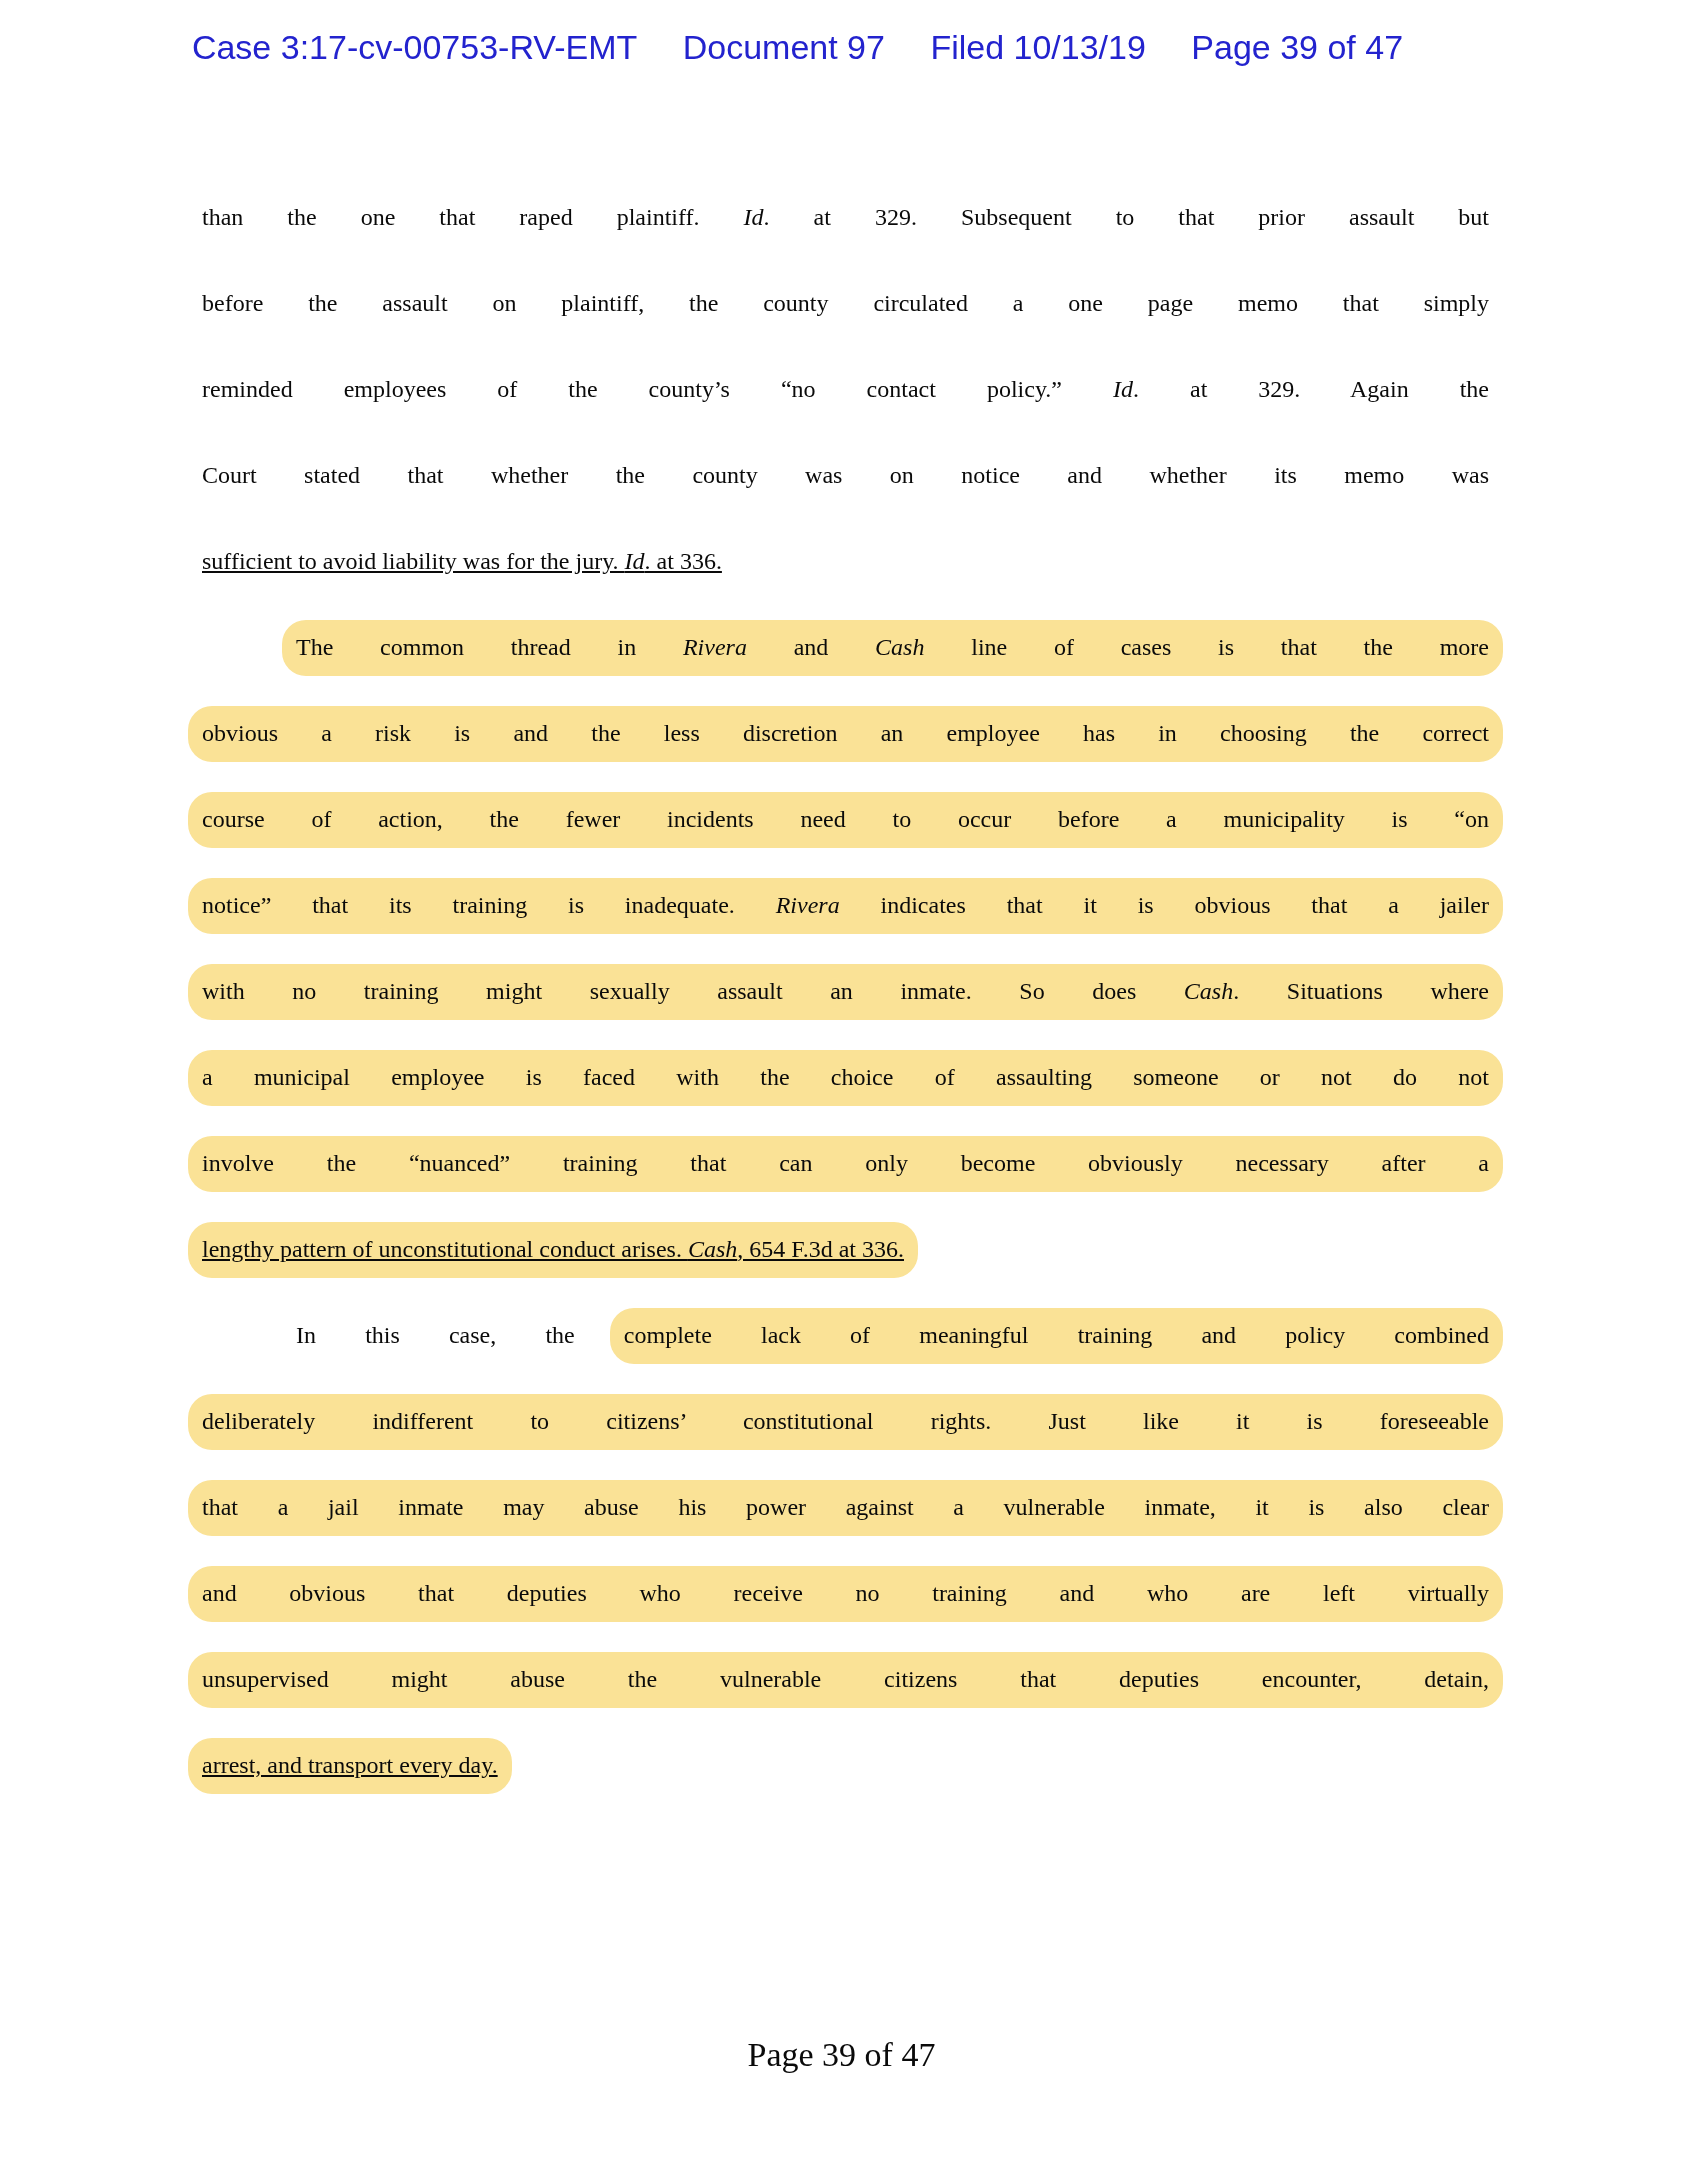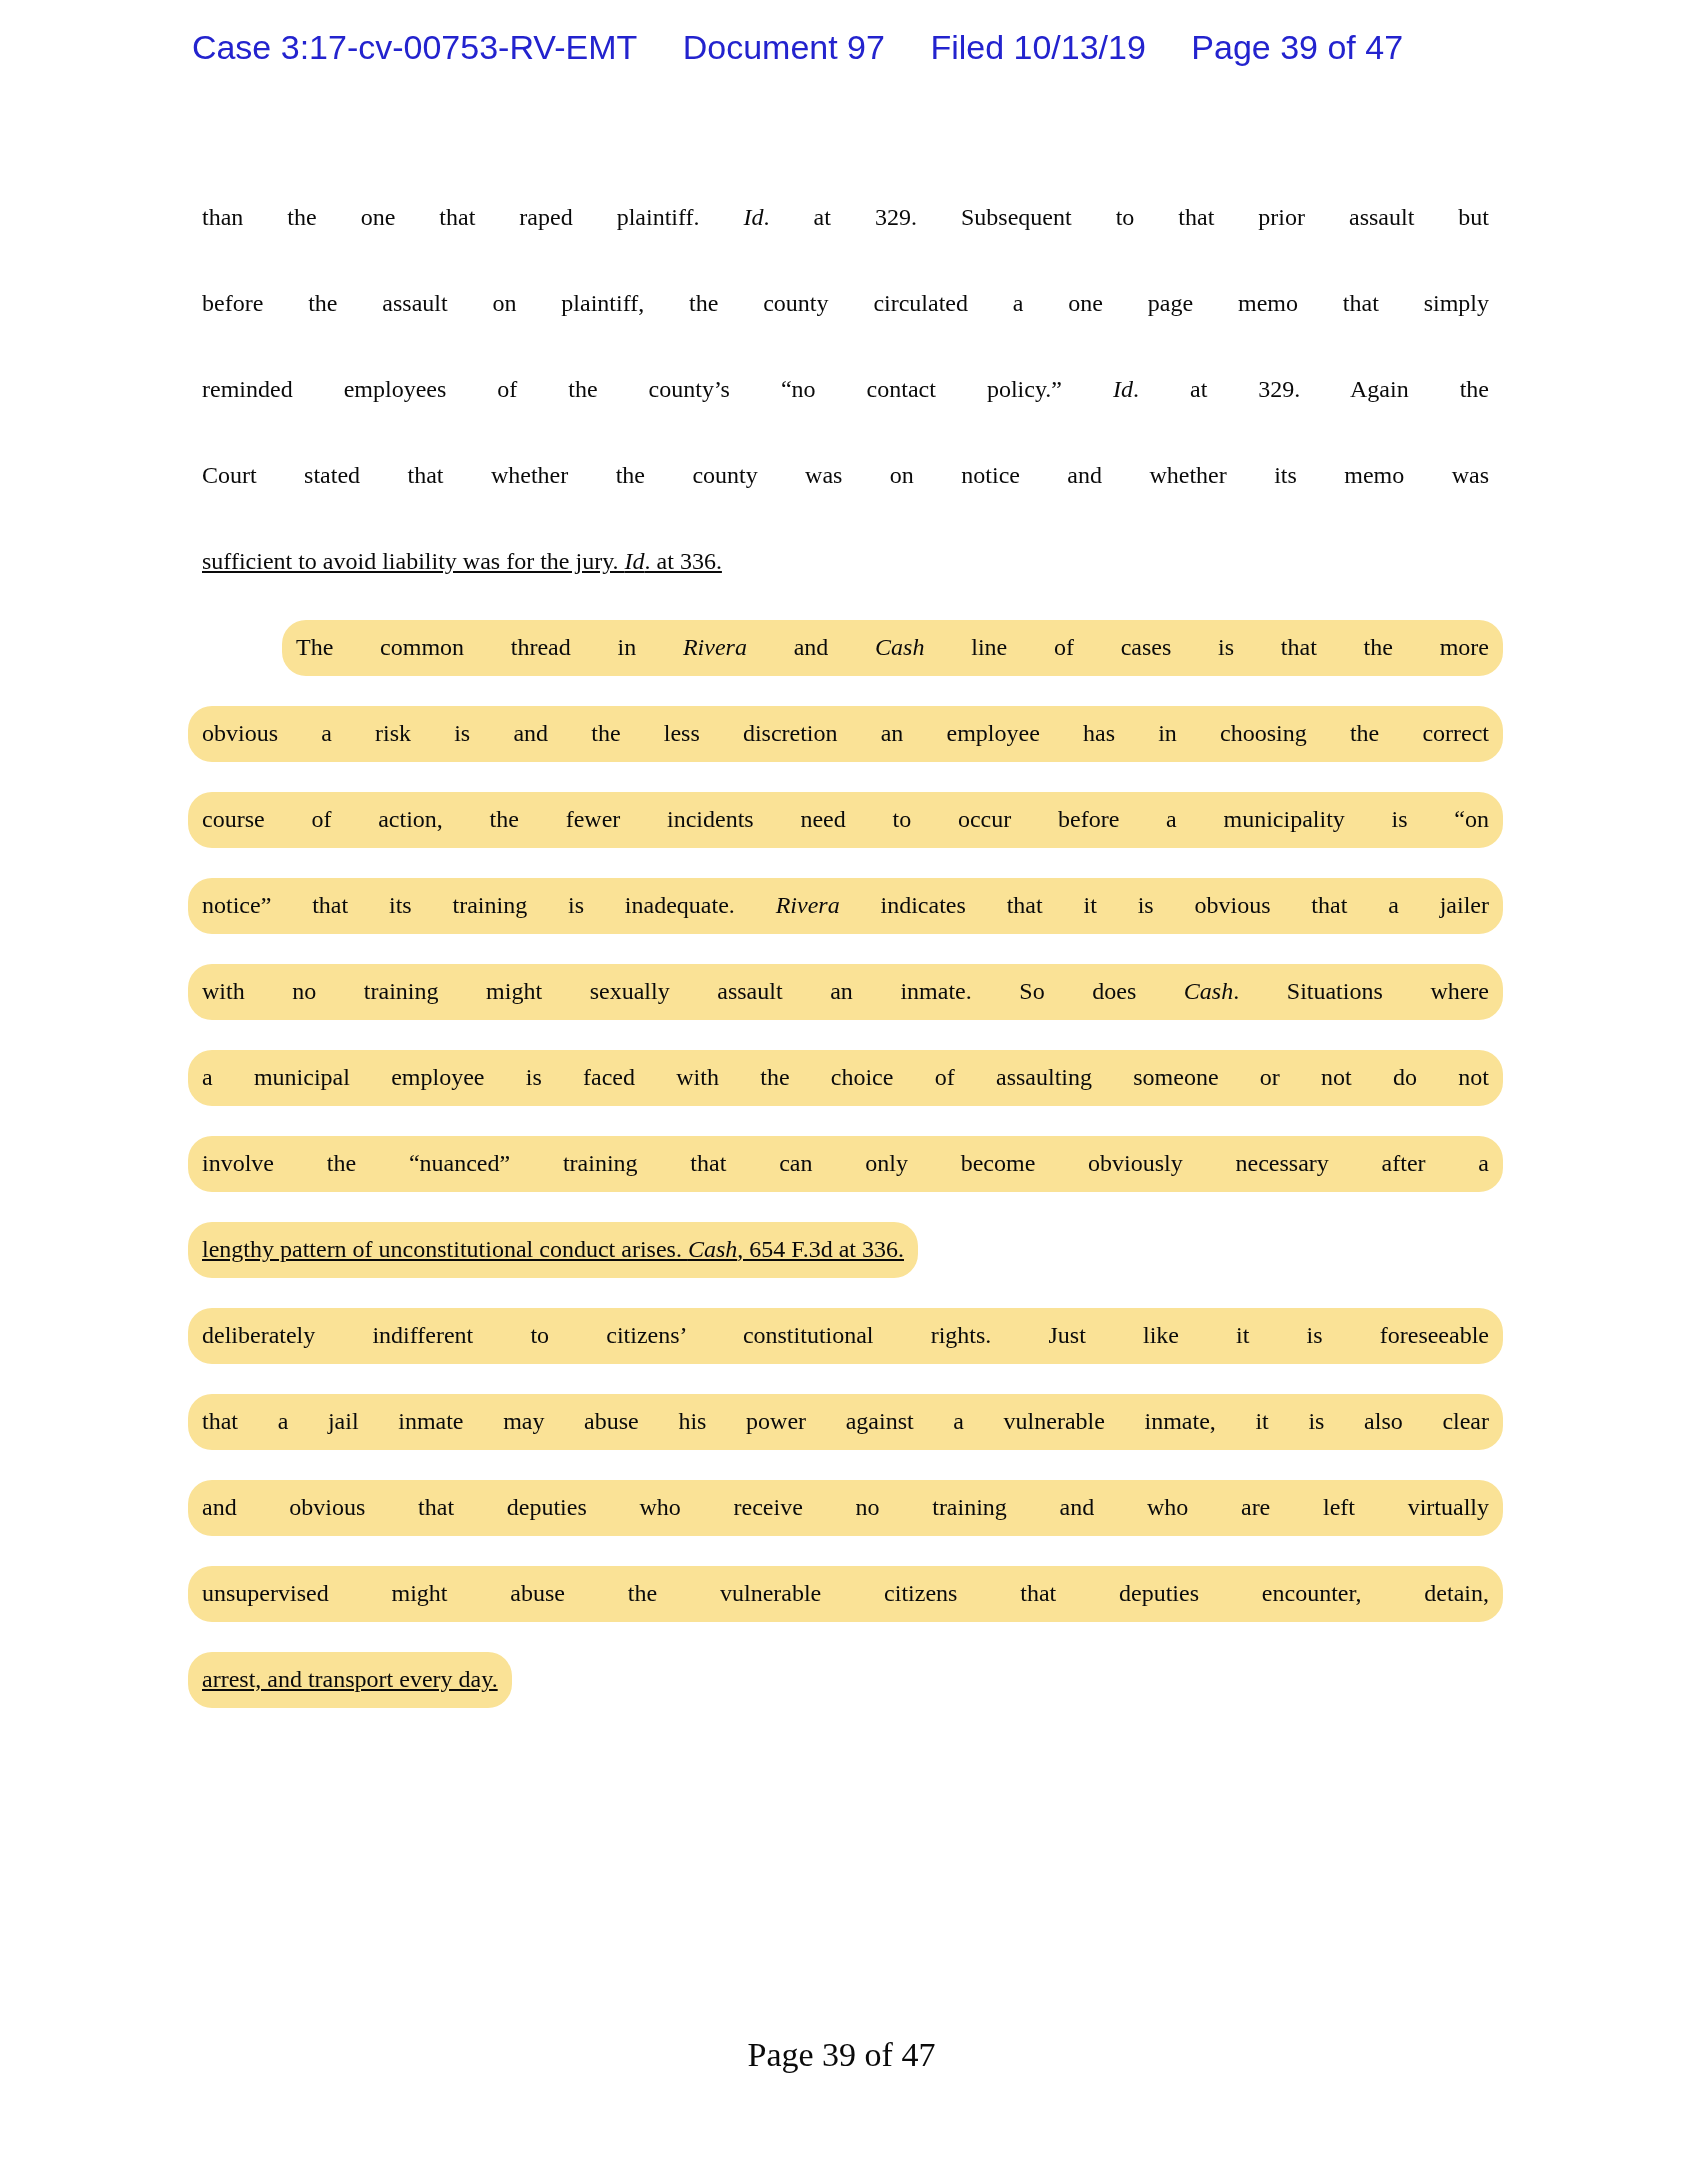--- a/index.html
+++ b/index.html
@@ -106,20 +106,21 @@
       <div class="line just"><span><span>Court stated that whether the county was on notice and whether its memo was</span></span></div>
       <div class="line lastline"><span><span>sufficient to avoid liability was for the jury. </span><span class="it">Id</span><span>. at 336.</span></span></div>
       <div class="line indent just"><span class="hl"><span>The common thread in </span><span class="it">Rivera</span><span> and </span><span class="it">Cash</span><span> line of cases is that the more</span></span></div>
       <div class="line just"><span class="hl"><span>obvious a risk is and the less discretion an employee has in choosing the correct</span></span></div>
       <div class="line just"><span class="hl"><span>course of action, the fewer incidents need to occur before a municipality is “on</span></span></div>
       <div class="line just"><span class="hl"><span>notice” that its training is inadequate. </span><span class="it">Rivera</span><span> indicates that it is obvious that a jailer</span></span></div>
       <div class="line just"><span class="hl"><span>with no training might sexually assault an inmate. So does </span><span class="it">Cash</span><span>. Situations where</span></span></div>
       <div class="line just"><span class="hl"><span>a municipal employee is faced with the choice of assaulting someone or not  do not</span></span></div>
       <div class="line just"><span class="hl"><span>involve the “nuanced” training that can only become obviously necessary after a</span></span></div>
       <div class="line lastline"><span class="hl"><span>lengthy pattern of unconstitutional conduct arises. </span><span class="it">Cash</span><span>, 654 F.3d at 336.</span></span></div>
+      <div class="line indent just"><span><span>In this case, the </span></span><span class="hl"><span>complete lack of meaningful training and policy combined</span></span></div>
       <div class="line just"><span class="hl"><span>deliberately indifferent to citizens’ constitutional rights. Just like it is foreseeable</span></span></div>
       <div class="line just"><span class="hl"><span>that a jail inmate may abuse his power against a vulnerable inmate, it is also clear</span></span></div>
       <div class="line just"><span class="hl"><span>and obvious that deputies who receive no training and who are left virtually</span></span></div>
       <div class="line just"><span class="hl"><span>unsupervised might abuse the vulnerable citizens that deputies encounter, detain,</span></span></div>
       <div class="line lastline"><span class="hl"><span>arrest, and transport every day.</span></span></div>
     </div>
 
   <div class="footer">Page 39 of 47</div>
 
 </div>

